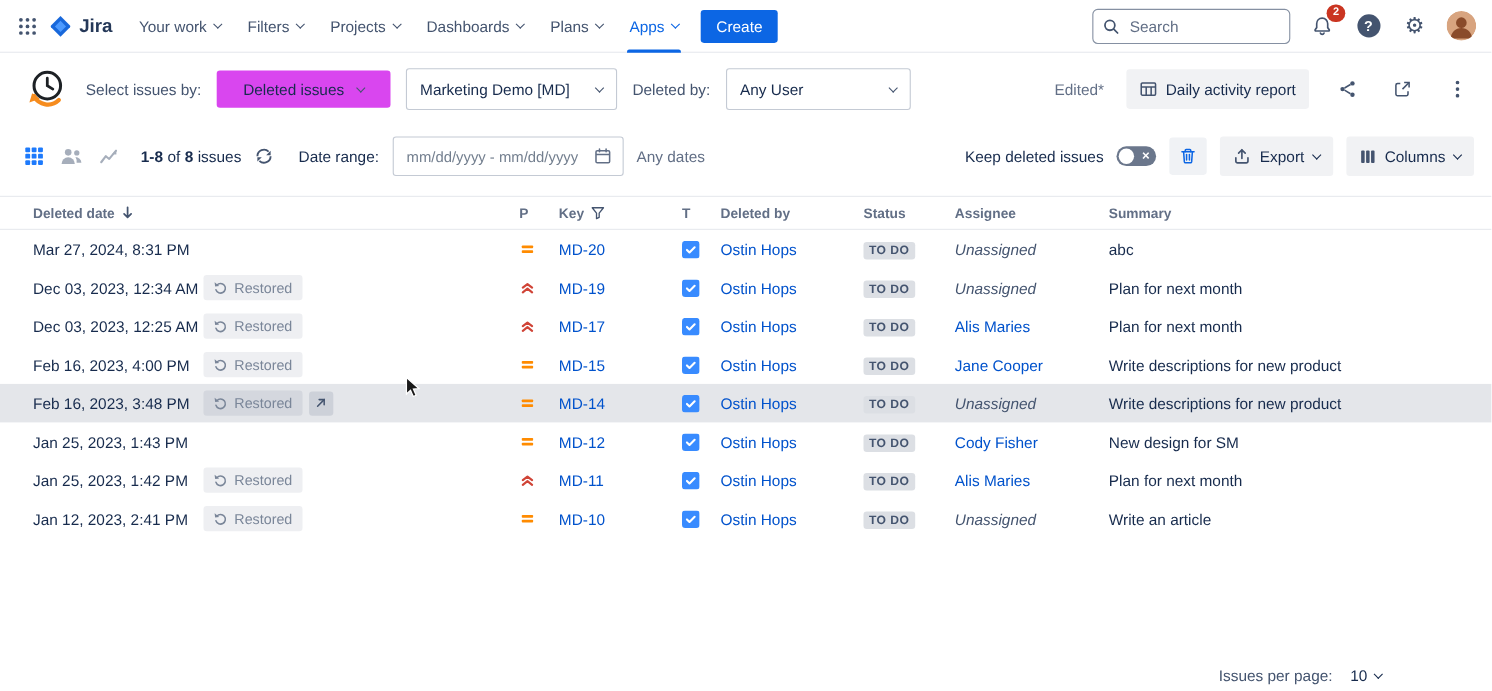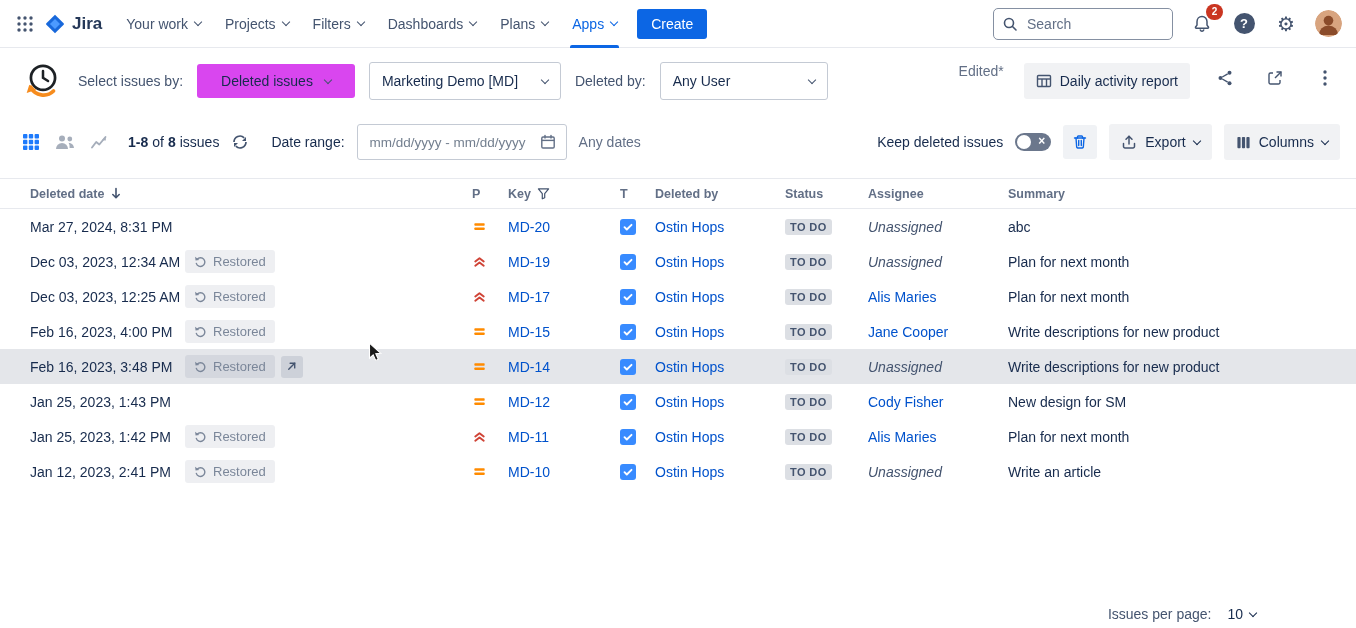--- a/index.html
+++ b/index.html
@@ -35,21 +35,21 @@
   
   .appbar { display: flex; align-items: center; gap: 14px; padding: 12px 16px 12px 22px; }
   .app-logo { width: 42px; height: 42px; flex-shrink: 0; }
   .bar-label { color: #44546F; white-space: nowrap; }
   .dd { display: flex; align-items: center; justify-content: space-between; gap: 12px; font-size: 14px; color: #172B4D; cursor: pointer; white-space: nowrap; }
   .dd .chev { color: #44546F; }
   .dd-subtle { background: #d946ef; border-radius: 3px; padding: 9px 24px; }
   .dd-outline { border: 1px solid #C4CAD4; border-radius: 3px; height: 38px; padding: 0 12px; background: #fff; }
   .dd-project { width: 192px; }
   .dd-user { width: 168px; }
-  .appbar-right { margin-left: auto; display: flex; align-items: flex-start; gap: 20px; }
+  .appbar-right { margin-left: auto; display: flex; align-items: center; gap: 20px; }
   .edited { color: #626F86; }
   .btn-subtle { display: flex; align-items: center; gap: 8px; background: #F1F2F4; border: none; border-radius: 3px; height: 36px; padding: 0 12px; font-size: 14px; color: #172B4D; cursor: pointer; font-family: inherit; white-space: nowrap; }
   .icon-plain { width: 30px; height: 30px; display: flex; align-items: center; justify-content: center; cursor: pointer; border-radius: 3px; }
 
   
   .filterbar { display: flex; align-items: center; gap: 12px; padding: 10px 16px 10px 22px; }
   .view-icons { display: flex; align-items: center; gap: 15px; margin-right: 8px; }
   .view-icon { cursor: pointer; }
   .count { color: #172B4D; display: flex; gap: 4px; align-items: center; white-space: nowrap; }
   .count b { font-weight: 700; }
@@ -114,25 +114,25 @@
         </svg>
     </span>
     <span class="logo-text">Jira</span>
   </div>
   <nav class="nav-items">
     <div class="nav-item">
         <span>Your work</span>
         <span class="chev"></span>
       </div>
     <div class="nav-item">
+        <span>Filters</span>
+        <span class="chev"></span>
+      </div>
+    <div class="nav-item">
         <span>Projects</span>
-        <span class="chev"></span>
-      </div>
-    <div class="nav-item">
-        <span>Filters</span>
         <span class="chev"></span>
       </div>
     <div class="nav-item">
         <span>Dashboards</span>
         <span class="chev"></span>
       </div>
     <div class="nav-item">
         <span>Plans</span>
         <span class="chev"></span>
       </div>

